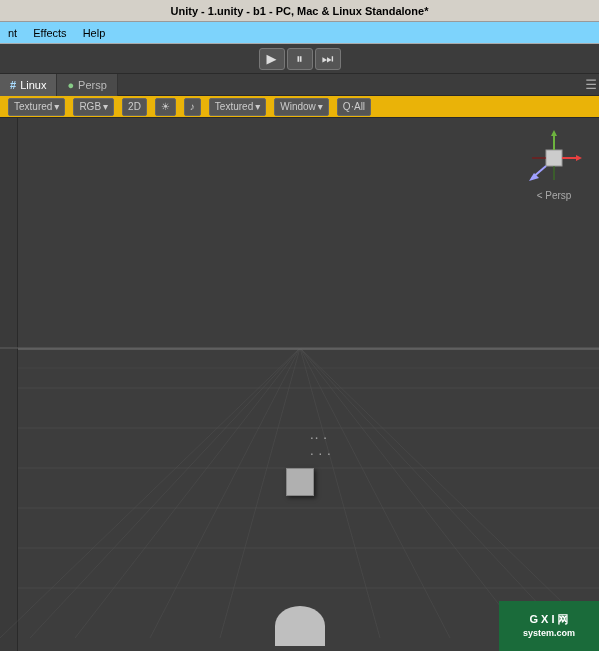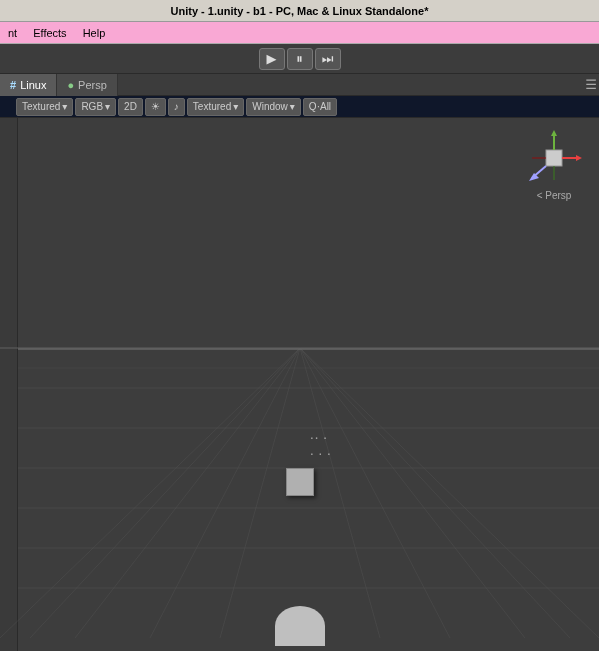--- a/index.html
+++ b/index.html
@@ -26,21 +26,21 @@
     }
     #title-bar span {
       font-size: 11px;
       color: #000;
     }
 
     
     #menu-bar {
       width: 100%;
       height: 22px;
-      background: #f9a8d4;
+      background: #7dd3fc;
       display: flex;
       align-items: center;
       padding: 0 4px;
       gap: 8px;
       border-bottom: 1px solid #aaa;
     }
     .menu-item {
       font-size: 11px;
       color: #000;
       cursor: pointer;
@@ -102,25 +102,25 @@
       margin-right: 2px;
       color: #aaa;
       font-size: 13px;
       cursor: pointer;
     }
 
     
     #scene-toolbar {
       width: 100%;
       height: 22px;
-      background: #0f172a;
-      display: flex;
-      align-items: center;
-      padding: 0 16px;
-      gap: 2px;
+      background: #eab308;
+      display: flex;
+      align-items: center;
+      padding: 0 8px;
+      gap: 8px;
       border-bottom: 1px solid #2a2a2a;
     }
     .scene-btn {
       background: #555;
       border: 1px solid #666;
       border-radius: 2px;
       color: #ccc;
       font-size: 10px;
       height: 18px;
       padding: 0 5px;
@@ -345,13 +345,19 @@
     </svg>
     <span id="persp-label">&lt; Persp</span>
   </div>
 
   <div id="particles">·· ·<br>· · ·</div>
 
   <div id="cube-obj"></div>
 
   <div id="bottom-shape"></div>
 
+  <div id="watermark">
+    <div style="text-align:center; line-height:1.4;">
+      <div style="font-size:11px; font-weight:bold;">G X I 网</div>
+      <div style="font-size:9px;">system.com</div>
+    </div>
+  </div>
 </div>
 
 </body></html>

